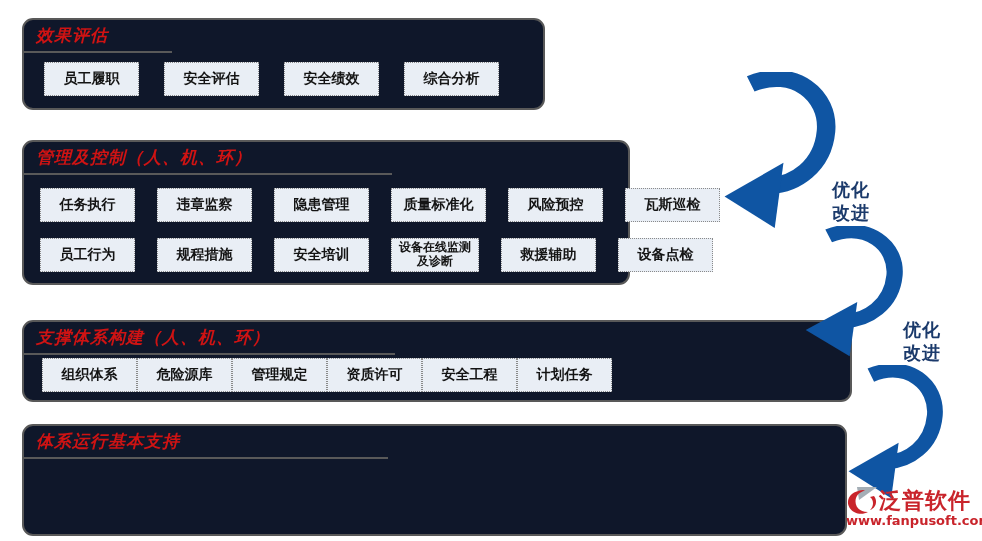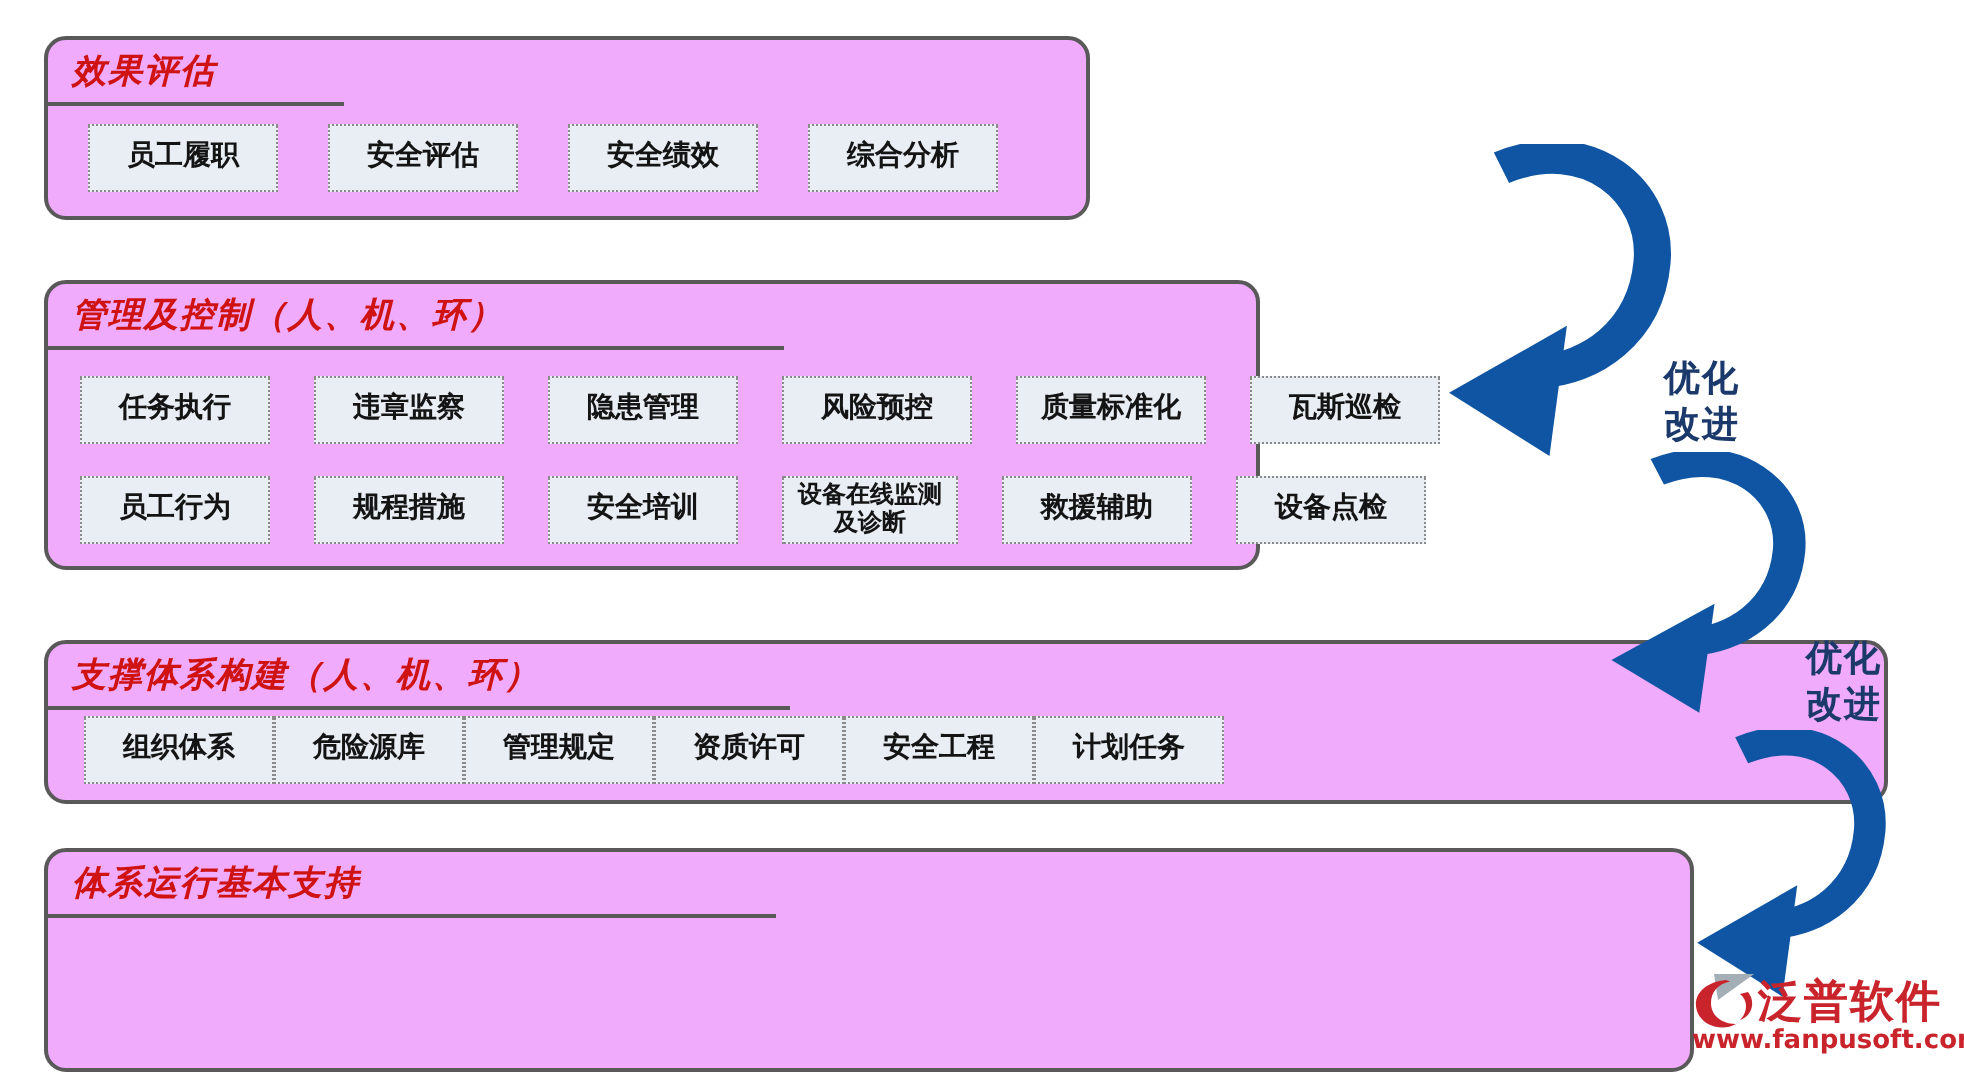--- a/index.html
+++ b/index.html
@@ -1,21 +1,21 @@
 <!DOCTYPE html>
 <html style="--arrow_blue: #0F55A3; --title_red: #CF1313; --cycle_label_navy: #1B3A6B; --button_bg: #E9EEF5; --button_border: #8A8A8A; --button_text: #141414; --box_border: #595959; --brand_red: #C9242B;"><head>
 <meta charset="utf-8">
 <style>
   html,body{margin:0;padding:0;background:#fff;}
   .stage{
     position:relative;width:982px;height:541px;background:#fff;overflow:hidden;
     font-family:"DejaVu Sans","Liberation Sans",sans-serif;
   }
   .box{
-    position:absolute;box-sizing:border-box;background:#f0abfc;
+    position:absolute;box-sizing:border-box;background:#0f172a;
     border:2px solid var(--box_border,#595959);border-radius:11px;
   }
   .box-title{
     position:absolute;left:12px;top:4px;
     font-size:17px;font-weight:bold;font-style:italic;
     color:var(--title_red,#CF1313);white-space:nowrap;letter-spacing:1px;
   }
   .underline{
     position:absolute;left:-2px;top:31px;height:2px;
     background:var(--box_border,#595959);
@@ -66,37 +66,37 @@
   </section>
 
   <section class="box" style="left:22px;top:140px;width:608px;height:145px">
     <div class="box-title">管理及控制（人、机、环）</div>
     <div class="underline" style="width:370px"></div>
     <div class="rows" style="margin-top:46px">
       <div class="row" style="padding-left:16px;gap:22px">
         <div class="mod">任务执行</div>
         <div class="mod">违章监察</div>
         <div class="mod">隐患管理</div>
+        <div class="mod">质量标准化</div>
         <div class="mod">风险预控</div>
-        <div class="mod">质量标准化</div>
         <div class="mod">瓦斯巡检</div>
       </div>
       <div class="row" style="padding-left:16px;gap:22px">
         <div class="mod">员工行为</div>
         <div class="mod">规程措施</div>
         <div class="mod">安全培训</div>
         <div class="mod two-line">设备在线监测
 及诊断</div>
         <div class="mod">救援辅助</div>
         <div class="mod">设备点检</div>
       </div>
     </div>
   </section>
 
-  <section class="box" style="left:22px;top:320px;width:922px;height:82px">
+  <section class="box" style="left:22px;top:320px;width:830px;height:82px">
     <div class="box-title">支撑体系构建（人、机、环）</div>
     <div class="underline" style="width:373px"></div>
     <div class="rows" style="margin-top:36px">
       <div class="row" style="padding-left:18px;">
         <div class="mod">组织体系</div>
         <div class="mod">危险源库</div>
         <div class="mod">管理规定</div>
         <div class="mod">资质许可</div>
         <div class="mod">安全工程</div>
         <div class="mod">计划任务</div>

